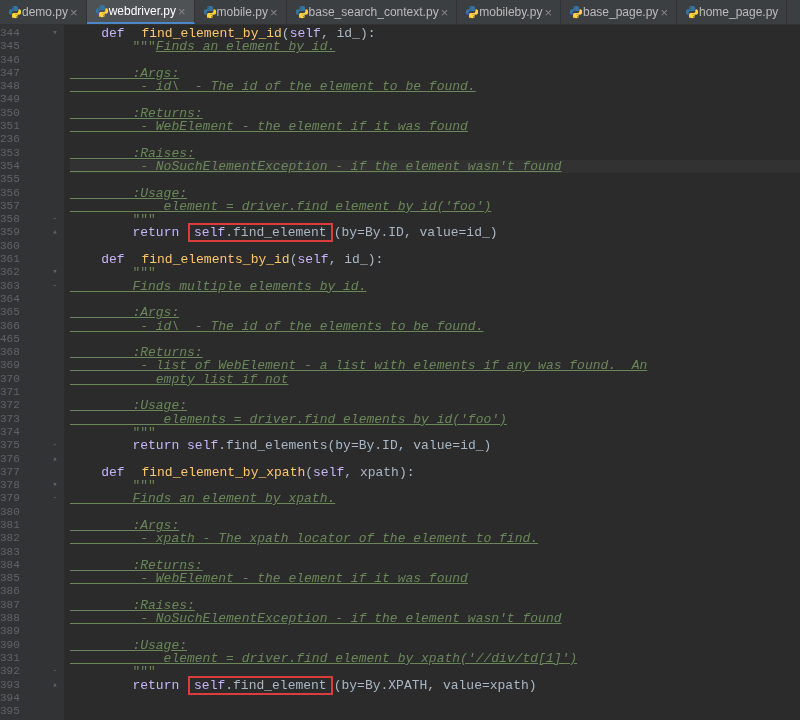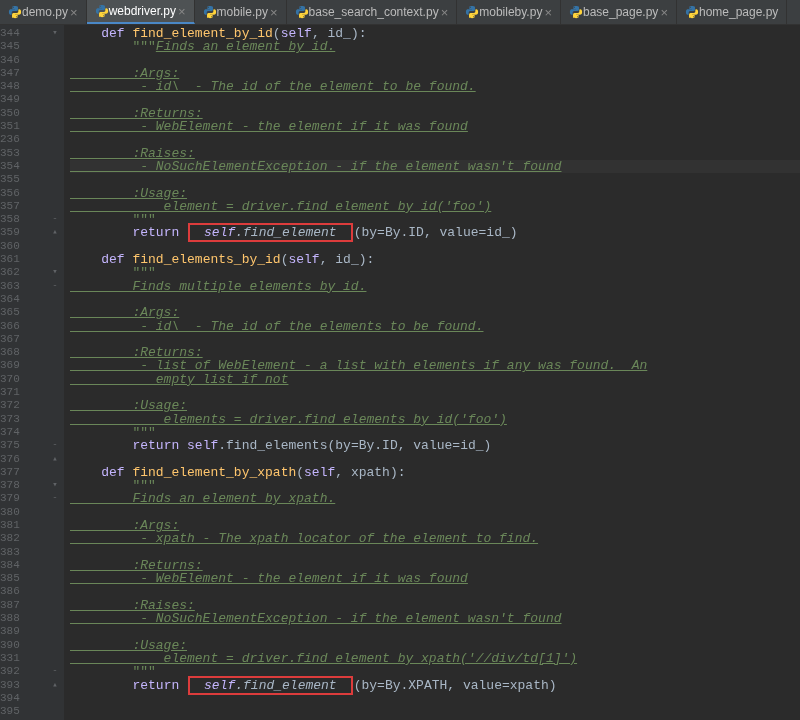--- a/index.html
+++ b/index.html
@@ -84,30 +84,29 @@
     overflow: hidden;
   }
   .code .ln {
     height: 13.3px;
     line-height: 13.3px;
   }
   .code .ln.current {
     background: #323232;
   }
   .kw { color: #c4b5fd; }
-  .fn { color: #ffc66d; }
+  .fn { color: #ffc66d; margin-left: 9px; }
   .self { color: #c4b5fd; }
   .str { color: #6a8759; font-style: italic; text-decoration: underline; }
   .strq { color: #6a8759; }
   .param { color: #a9b7c6; }
   .hl {
     border: 2px solid #dd3c3c;
-    padding: 0 14px;
+    padding: 0 4px;
     margin: 0 1px;
-    font-style: italic;
   }
 </style>
 </head>
 <body>
 
 <div class="tabs">
     <div class="tab">
       <span class="py-icon">
         <svg class="py-icon" viewBox="0 0 16 16">
           <path fill="#3573a5" d="M7.8 1c-3 0-2.8 1.3-2.8 1.3v2.2h2.9v.4H3.3S1 4.6 1 7.9s2 3.1 2 3.1h1.2V8.8s-.1-2 2-2h3.3s1.9.03 1.9-1.8V2.4S11.7 1 7.8 1zM6.1 2a.63.63 0 1 1 0 1.27A.63.63 0 0 1 6.1 2z"></path>
@@ -195,21 +194,21 @@
       <div>357</div>
       <div>358</div>
       <div>359</div>
       <div>360</div>
       <div>361</div>
       <div>362</div>
       <div>363</div>
       <div>364</div>
       <div>365</div>
       <div>366</div>
-      <div>367</div>
+      <div>465</div>
       <div>368</div>
       <div>369</div>
       <div>370</div>
       <div>371</div>
       <div>372</div>
       <div>373</div>
       <div>374</div>
       <div>375</div>
       <div>376</div>
       <div>377</div>

